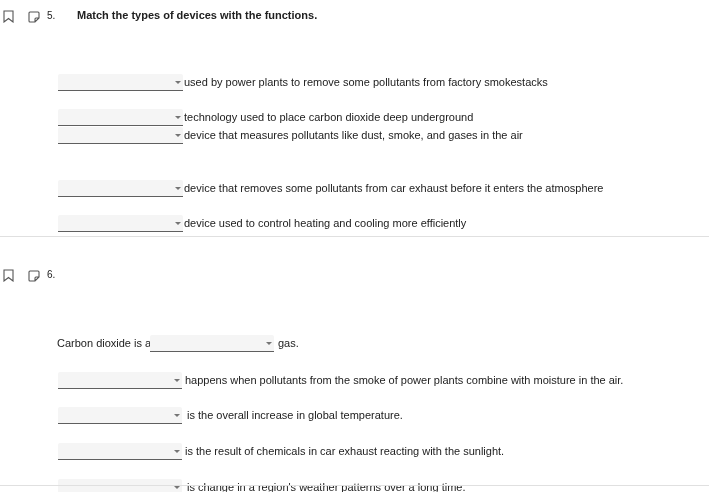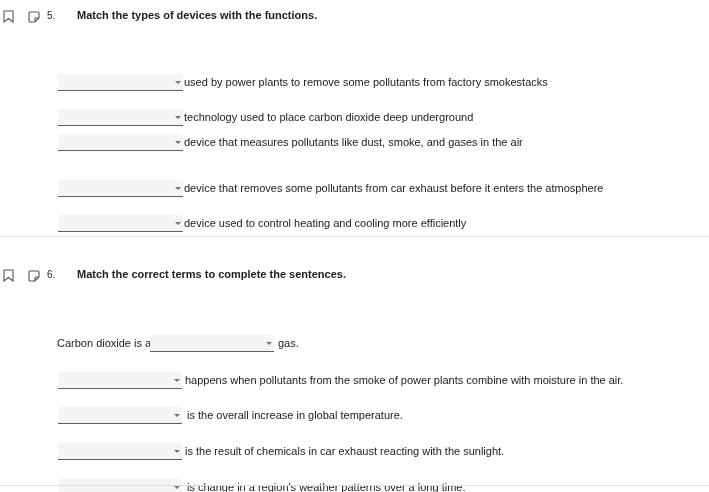--- a/index.html
+++ b/index.html
@@ -129,21 +129,21 @@
   </div>
 
   <div class="row" style="top:77px; left:0; width:709px;">
     <div class="dropdown" style="left:58px; width:125px;">
       <span></span>
       <span class="caret"></span>
     </div>
     <span class="row-text" style="left:184px;">technology used to place carbon dioxide deep underground</span>
   </div>
 
-  <div class="row" style="top:102px; left:0; width:703px;">
+  <div class="row" style="top:95px; left:0; width:703px;">
     <div class="dropdown" style="left:58px; width:125px;">
       <span></span>
       <span class="caret"></span>
     </div>
     <span class="row-text" style="left:184px;">device that measures pollutants like dust, smoke, and gases in the air</span>
   </div>
 
   <div class="row" style="top:148px; left:0; width:645px;">
     <div class="dropdown" style="left:58px; width:125px;">
       <span></span>
@@ -169,21 +169,20 @@
       <svg width="11" height="13" viewBox="0 0 11 13">
           <path d="M1 1 H10 V12 L5.5 8.5 L1 12 Z" fill="none" stroke="#555" stroke-width="1.1"></path>
         </svg>
     </span>
     <span class="note-icon">
       <svg width="12" height="12" viewBox="0 0 12 12">
           <path d="M2 1 H10 Q11 1 11 2 V7 L7 11 H2 Q1 11 1 10 V2 Q1 1 2 1 Z M7 11 V8 Q7 7 8 7 H11" fill="none" stroke="#555" stroke-width="1.1"></path>
         </svg>
     </span>
     <span class="q-number">6.</span>
-    <span class="q-title">Match the correct terms to complete the sentences.</span>
   </div>
 
   <div class="row" style="top:303px; left:0; width:709px;">
     <span class="row-text" style="left:57px;">Carbon dioxide is a</span>
     <div class="dropdown" style="left:150px; width:124px;">
       <span></span>
       <span class="caret"></span>
     </div>
     <span class="row-text" style="left:278px;">gas.</span>
   </div>

